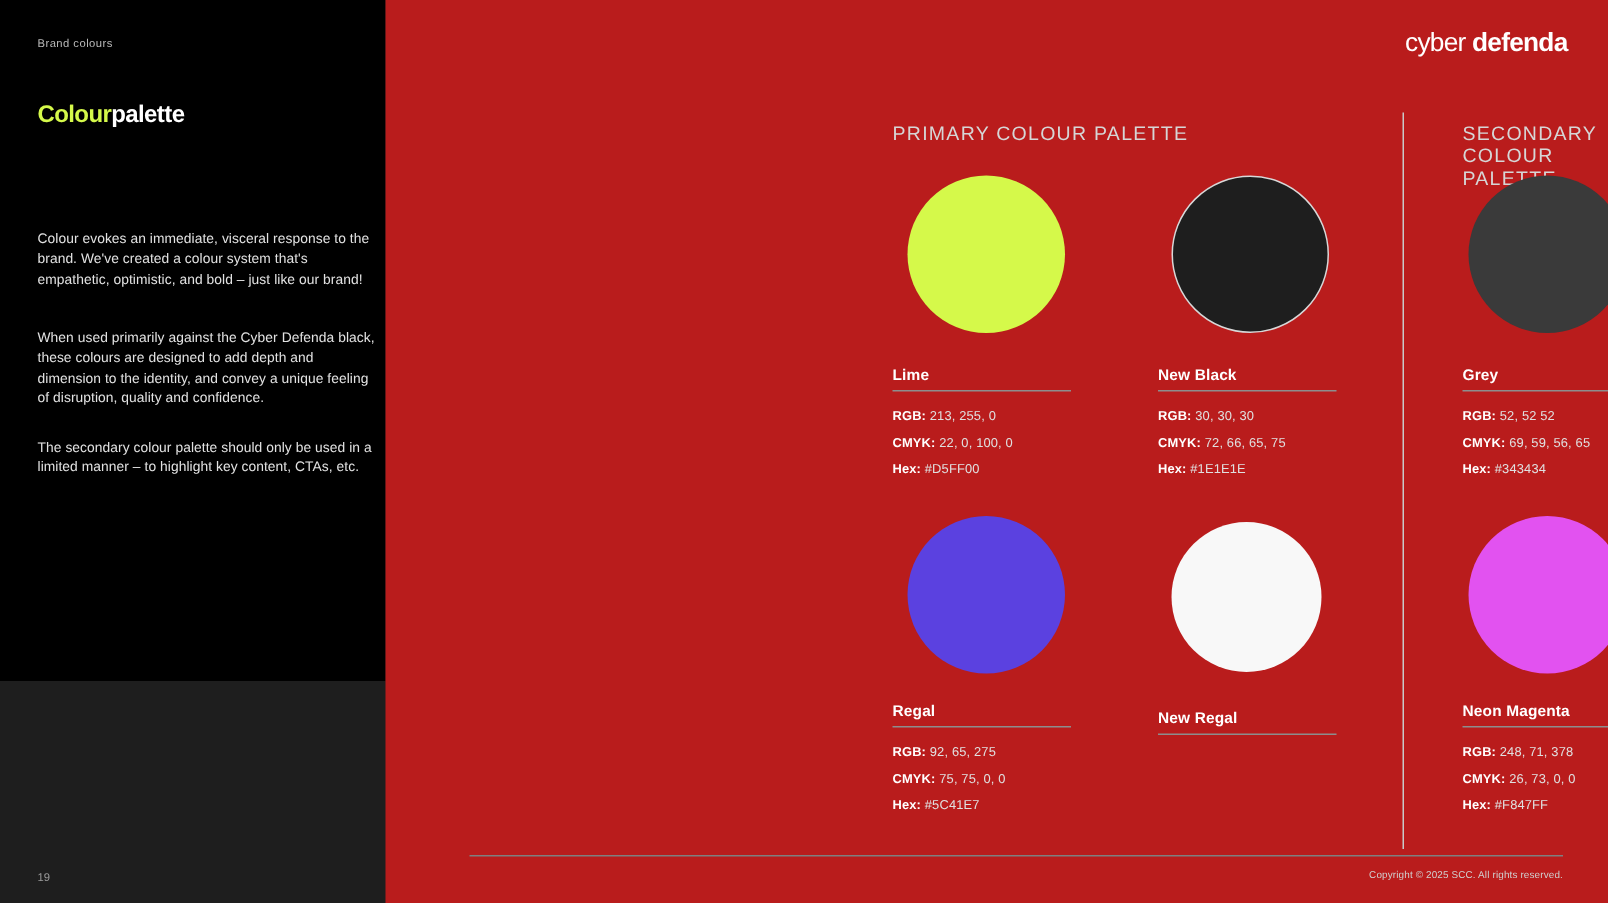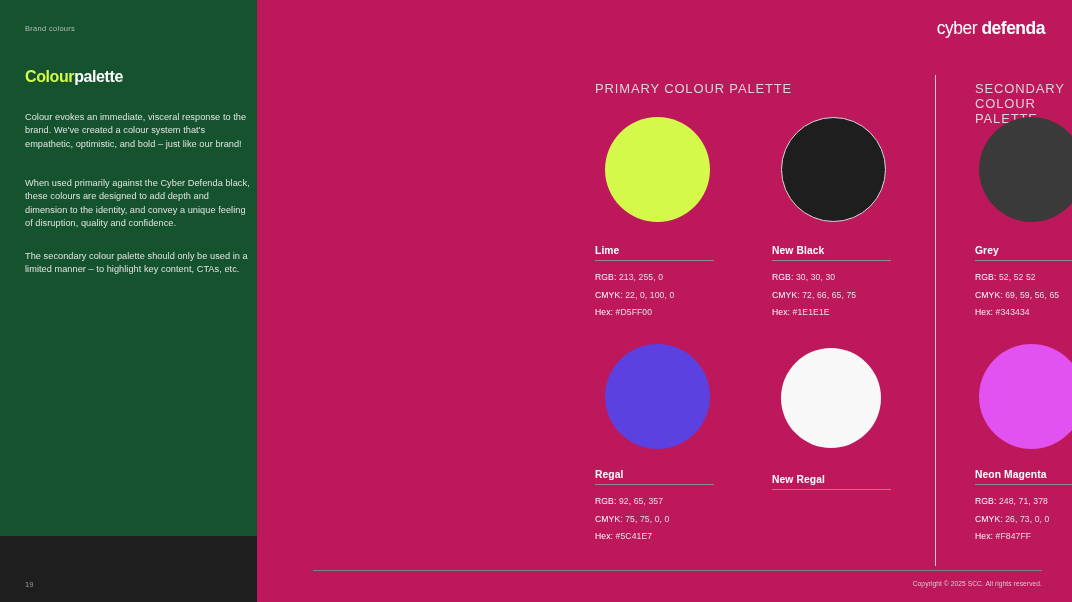--- a/index.html
+++ b/index.html
@@ -6,53 +6,54 @@
   html,body { width:1072px; height:602px; }
   body {
     background:#1e1e1e;
     font-family:"Liberation Sans", sans-serif;
     overflow:hidden;
     position:relative;
   }
 
   
   .left-panel {
-    position:absolute; left:0; top:0; width:257px; height:536px;
-    background:#14532d;
+    position:absolute; left:0; top:0; width:257px; height:454px;
+    background:#000000;
   }
   .eyebrow {
     position:absolute; left:25px; top:24px;
     font-size:7.5px; letter-spacing:0.3px; color:#b9b9b9;
   }
   .page-title {
     position:absolute; left:25px; top:68px;
     font-size:16px; font-weight:bold; letter-spacing:-0.4px;
     white-space:nowrap;
   }
   .page-title .accent { color:#d5f94a; }
   .page-title .plain  { color:#ffffff; }
 
   .body-copy {
     position:absolute; left:25px; width:228px;
     font-size:9.2px; line-height:13.3px; color:#e2e2e2;
     letter-spacing:0.05px;
+    margin-top:42px;
   }
   .para-1 { top:111px; }
   .para-2 { top:177px; }
   .para-3 { top:250px; }
 
   .page-number {
     position:absolute; left:25px; top:580px;
     font-size:7.5px; color:#9a9a9a;
   }
 
   
   .right-panel {
     position:absolute; left:257px; top:0; width:815px; height:602px;
-    background:#be185d;
+    background:#b91c1c;
   }
   .logo {
     position:absolute; right:27px; top:18px;
     font-size:17.5px; color:#ffffff; letter-spacing:-0.5px;
     font-weight:500;
   }
   .logo .lg-b { font-weight:bold; }
 
   .v-divider {
     position:absolute; left:678px; top:75px;
@@ -76,21 +77,21 @@
     letter-spacing:0.1px; white-space:nowrap;
   }
   .sw-rule {
     height:1px; background:#8d8d8d; margin-top:4px;
   }
   .sw-specs { margin-top:8px; }
   .spec {
     font-size:8.6px; color:#e0e0e0; line-height:17.5px;
     white-space:nowrap; letter-spacing:0.1px;
   }
-  .spec b { color:#ffffff; font-weight:normal; }
+  .spec b { color:#ffffff; font-weight:bold; }
 
   
   .footer-rule {
     position:absolute; left:313px; top:570px;
     width:729px; height:1px; background:#7f7f7f;
   }
   .copyright {
     position:absolute; right:30px; top:580px;
     font-size:6.6px; color:#d0d0d0; letter-spacing:0.1px;
   }
@@ -186,21 +187,21 @@
   </div>
 
   <div class="swatch" style="left:338px; top:469px; width:119px;">
     <div class="circle" style="position:absolute; left:10px; top:-125px; width:105px; height:105px;
                 background:#5B41E0;"></div>
     <div class="sw-name">Regal</div>
     <div class="sw-rule"></div>
     <div class="sw-specs">
       <div class="spec">
         <b>RGB:</b>
-        <span>92, 65, 357</span>
+        <span>92, 65, 275</span>
       </div>
       <div class="spec">
         <b>CMYK:</b>
         <span>75, 75, 0, 0</span>
       </div>
       <div class="spec">
         <b>Hex:</b>
         <span>#5C41E7</span>
       </div>
     </div>

